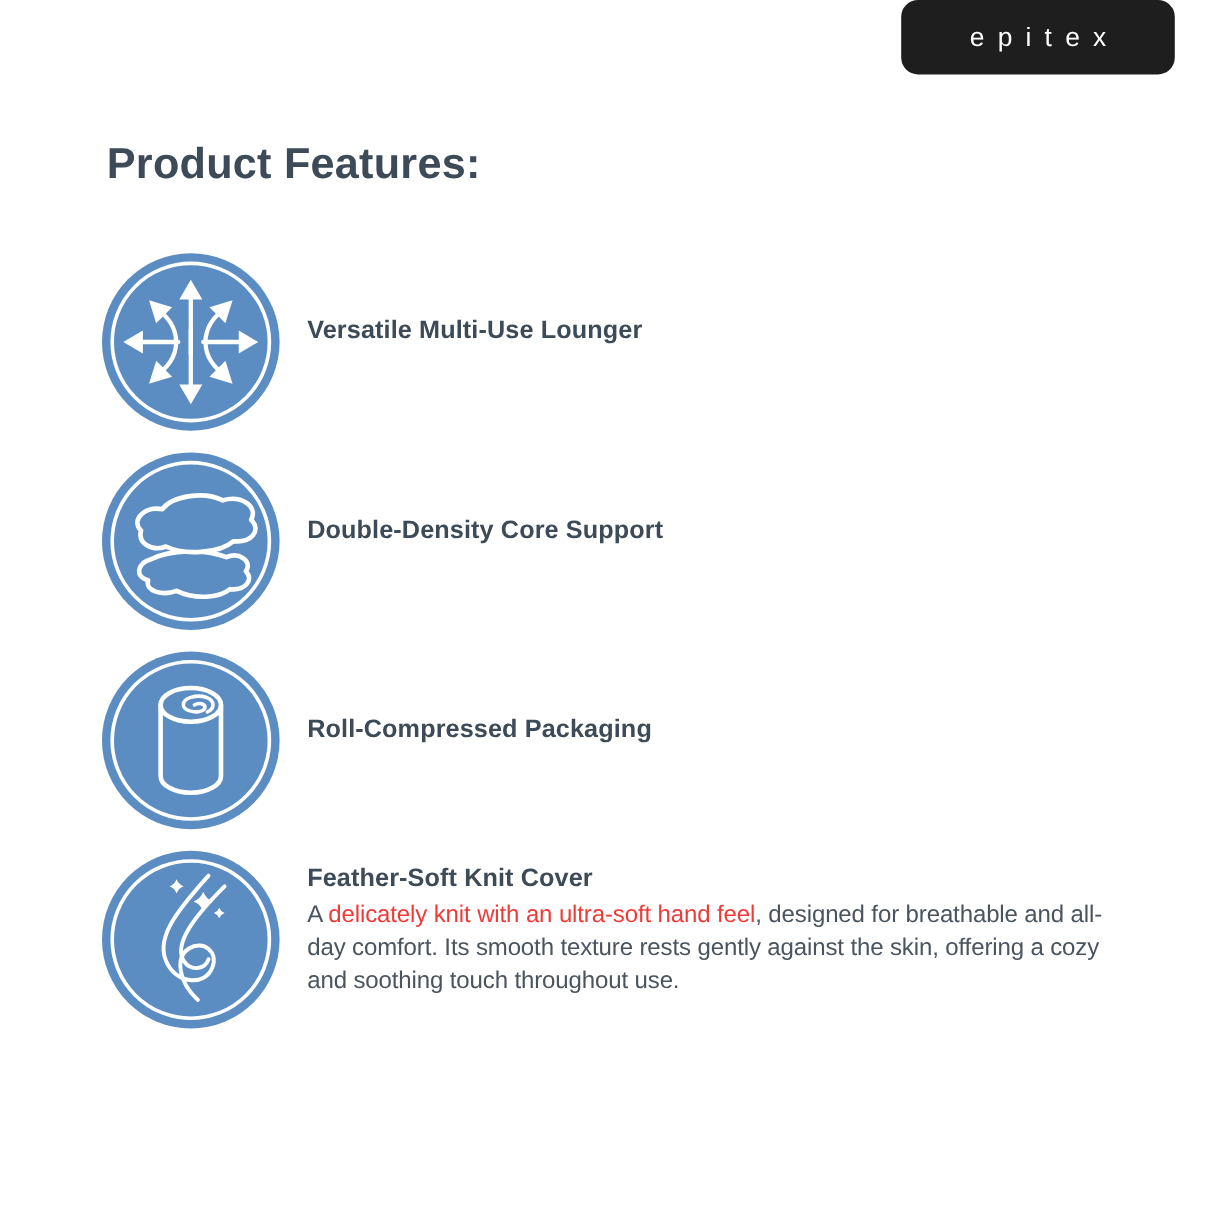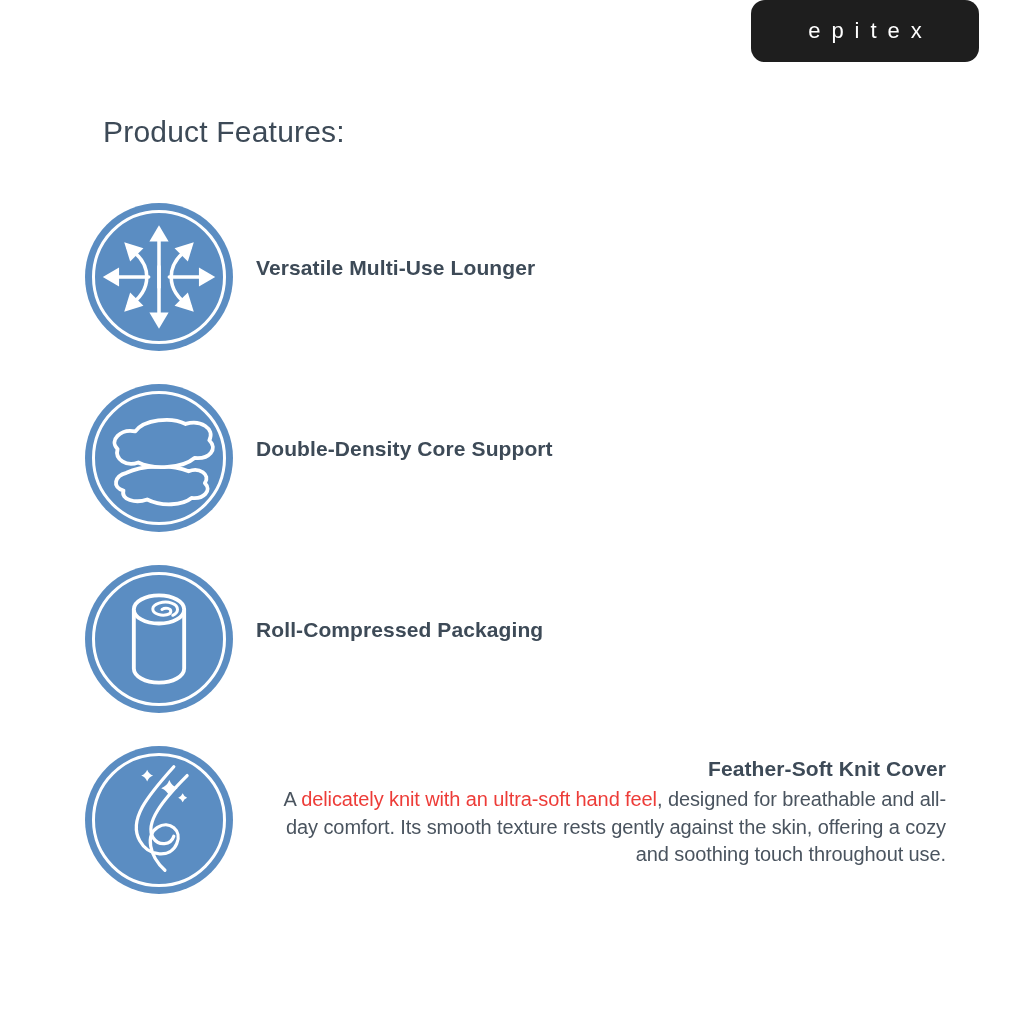--- a/index.html
+++ b/index.html
@@ -34,32 +34,31 @@
     color:#fff;
     font-size:22px;
     font-weight:400;
     letter-spacing:11px;
     text-indent:11px;
   }
   main{
     padding:115px 60px 0 85px;
   }
   h1{
-    margin-left:18px;
-    font-size:30px;
-    font-weight:400;
+    margin-left:4px;
+    font-size:36px;
+    font-weight:700;
     color:var(--heading-dark);
     letter-spacing:0.2px;
   }
   .features{
     margin-top:54px;
     display:flex;
     flex-direction:column;
-    gap:33px;
-    text-align:right;
+    gap:18px;
   }
   .feature{
     display:flex;
     align-items:center;
     gap:23px;
   }
   .icon-circle{
     flex:0 0 148px;
     width:148px;
     height:148px;

